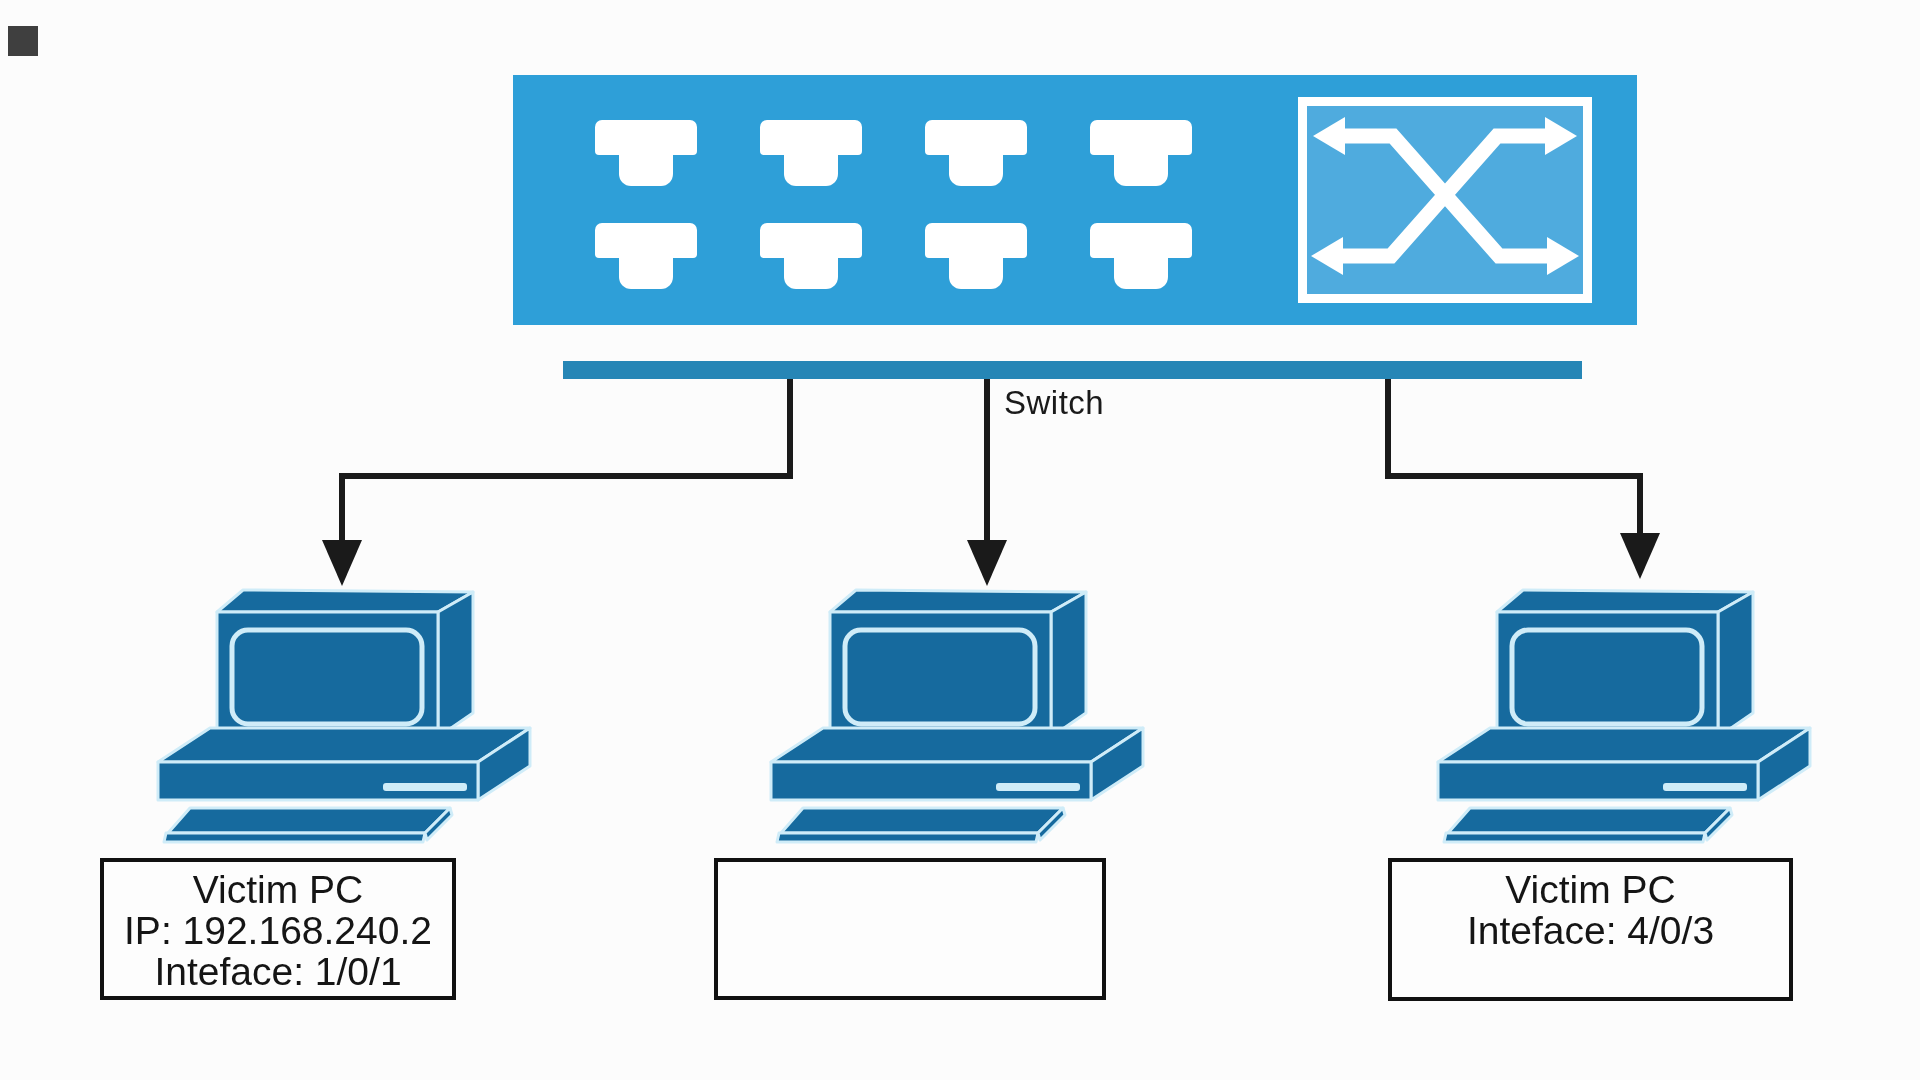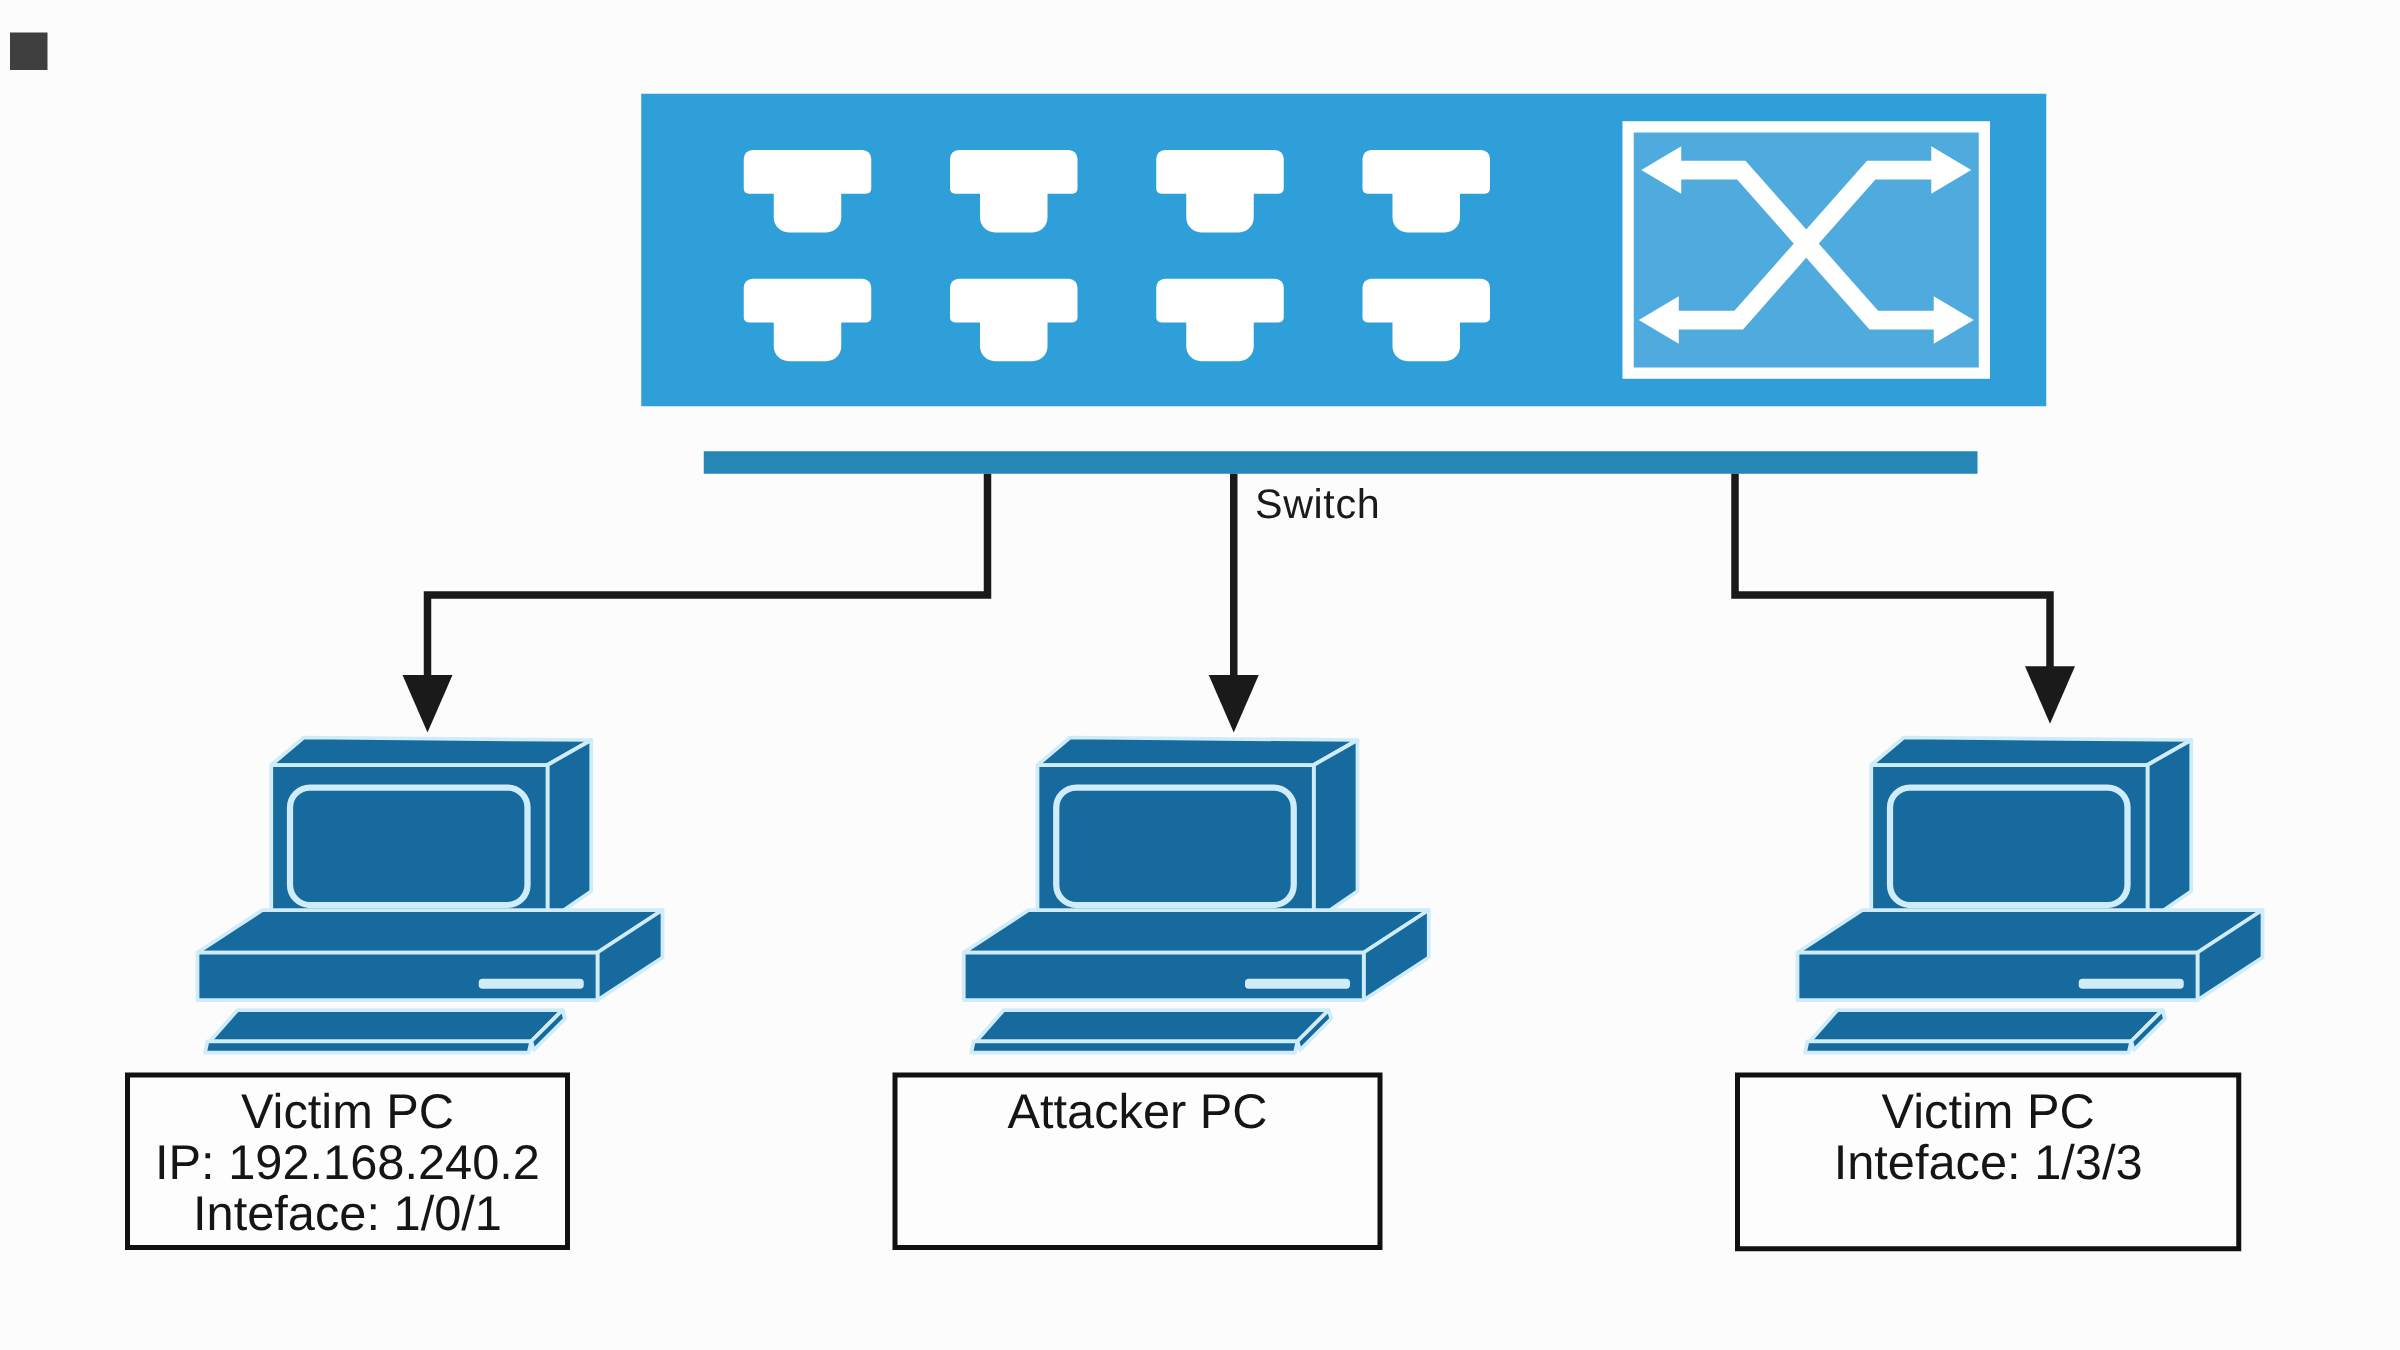--- a/index.html
+++ b/index.html
@@ -174,21 +174,20 @@
     </svg>
   </div>
 
   <div class="nodebox b1">
     <div>Victim PC</div>
     <div>IP: 192.168.240.2</div>
     <div>Inteface: 1/0/1</div>
   </div>
 
   <div class="nodebox b2">
-    <div>Attacker PC</div>
   </div>
 
   <div class="nodebox b3">
     <div>Victim PC</div>
-    <div>Inteface: 1/3/3</div>
+    <div>Inteface: 4/0/3</div>
   </div>
 
 </div>
 
 </body></html>

